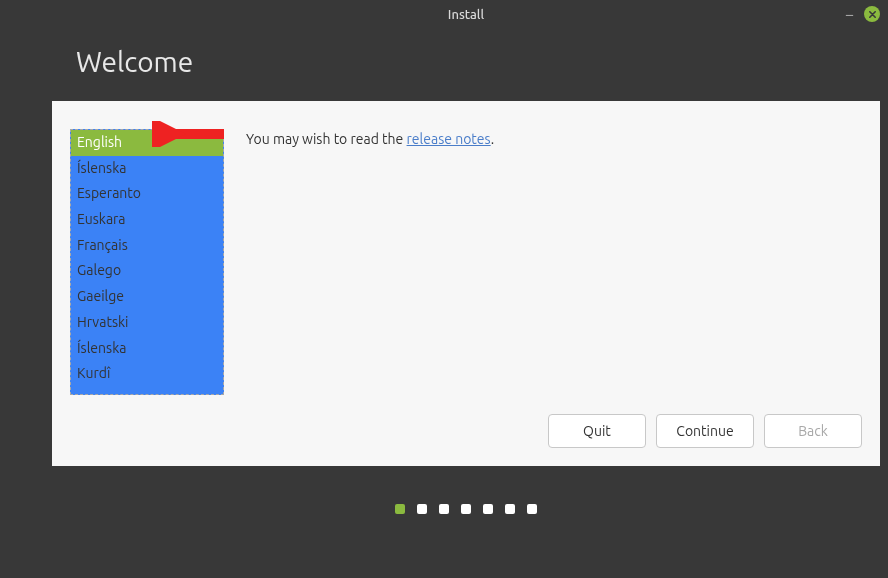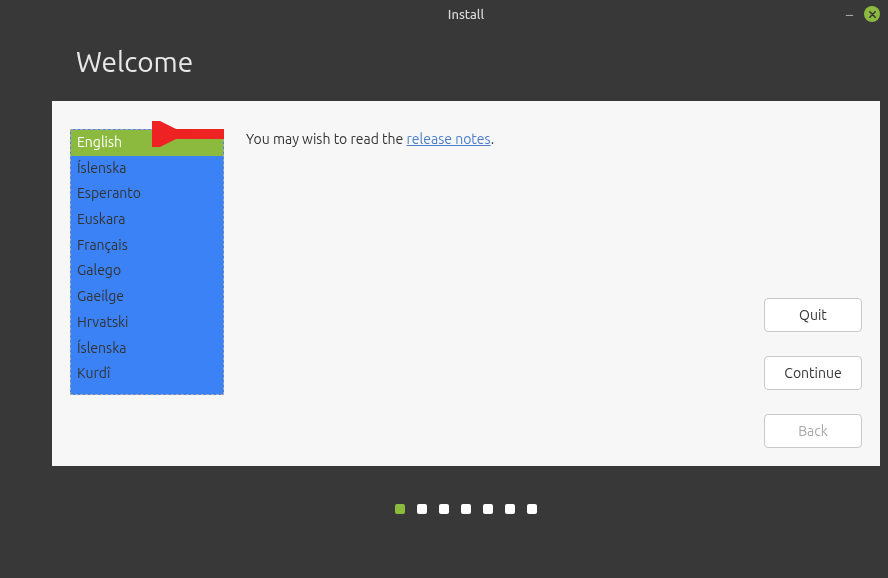--- a/index.html
+++ b/index.html
@@ -105,22 +105,21 @@
       position: absolute;
       left: 100px;
       top: 20px;
       pointer-events: none;
     }
     .buttons {
       position: absolute;
       bottom: 18px;
       right: 18px;
       display: flex;
-      gap: 24px;
-      flex-direction: column;
+      gap: 10px;
     }
     .btn {
       min-width: 98px;
       height: 34px;
       border: 1px solid #c8c8c8;
       background: #fff;
       border-radius: 4px;
       font-size: 14px;
       color: #333;
       cursor: pointer;

